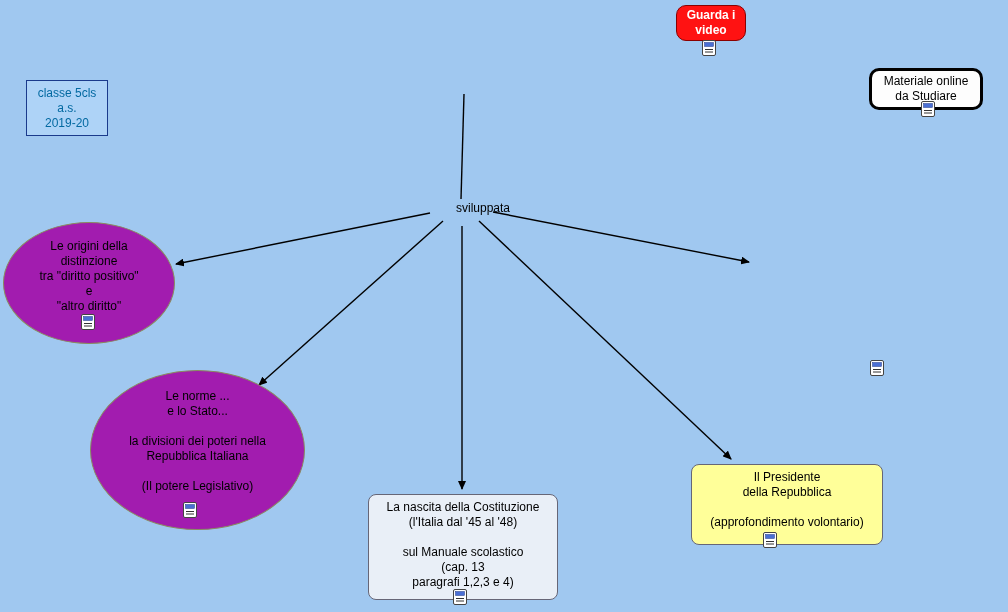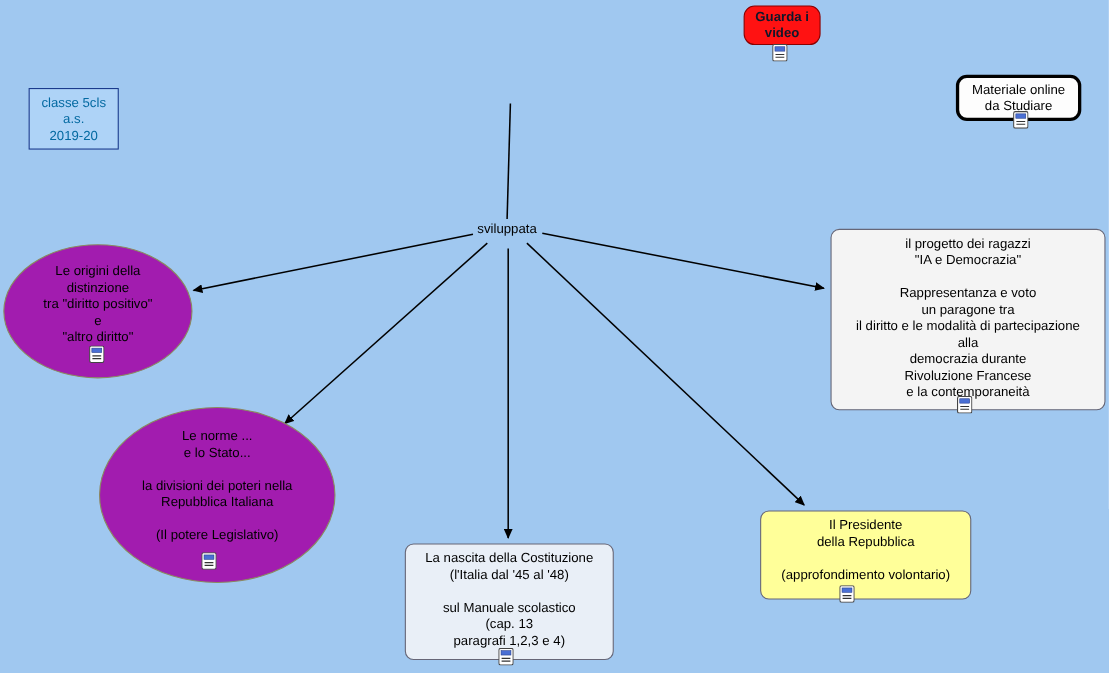--- a/index.html
+++ b/index.html
@@ -47,33 +47,33 @@
     border-radius: 6px;
     font-weight: bold;
     font-size: 13px;
   }
 
   .red-box {
     left: 676px; top: 5px; width: 70px; height: 36px;
     background: #ff1212;
     border: 1px solid #8a0000;
     border-radius: 10px;
-    color: #0f172a;
+    color: #ffffff;
     font-weight: bold;
   }
 
   .materials-box {
     left: 869px; top: 68px; width: 114px; height: 42px;
     background: #fdfdfd;
     border: 3px solid #000;
     border-radius: 10px;
   }
 
   .linking-phrase {
-    left: 423px; top: 200px; width: 76px; height: 16px;
+    left: 445px; top: 200px; width: 76px; height: 16px;
     background: transparent;
   }
 
   .ellipse {
     background: #a21caf;
     border: 1px solid #8a8a60;
     border-radius: 50%;
     flex-direction: column;
   }
   .ellipse-origini { left: 3px; top: 222px; width: 172px; height: 122px; padding: 6px 8px 20px 8px; }
@@ -141,30 +141,20 @@
 
 (Il potere Legislativo)</div>
 
   <div class="node rect-node nascita-box">La nascita della Costituzione
 (l'Italia dal '45 al '48)
 
 sul Manuale scolastico
 (cap. 13
 paragrafi 1,2,3 e 4)</div>
 
-  <div class="node rect-node progetto-box">il progetto dei ragazzi
-"IA e Democrazia"
-
-Rappresentanza e voto
-un paragone tra
-il diritto e le modalità di partecipazione
-alla
-democrazia durante
-Rivoluzione Francese
-e la contemporaneità</div>
 
   <div class="node rect-node presidente-box">Il Presidente
 della Repubblica
 
 (approfondimento volontario)</div>
 
   <span class="res-icon" style="left:702px; top:40px;">
     <svg width="14" height="16" viewBox="0 0 14 16">
         <rect x="0.5" y="0.5" width="13" height="15" rx="1.5" fill="#fff" stroke="#444"></rect>
         <rect x="2.5" y="2.5" width="9" height="4" fill="#4a6fd4" stroke="#223a88" stroke-width="0.5"></rect>

